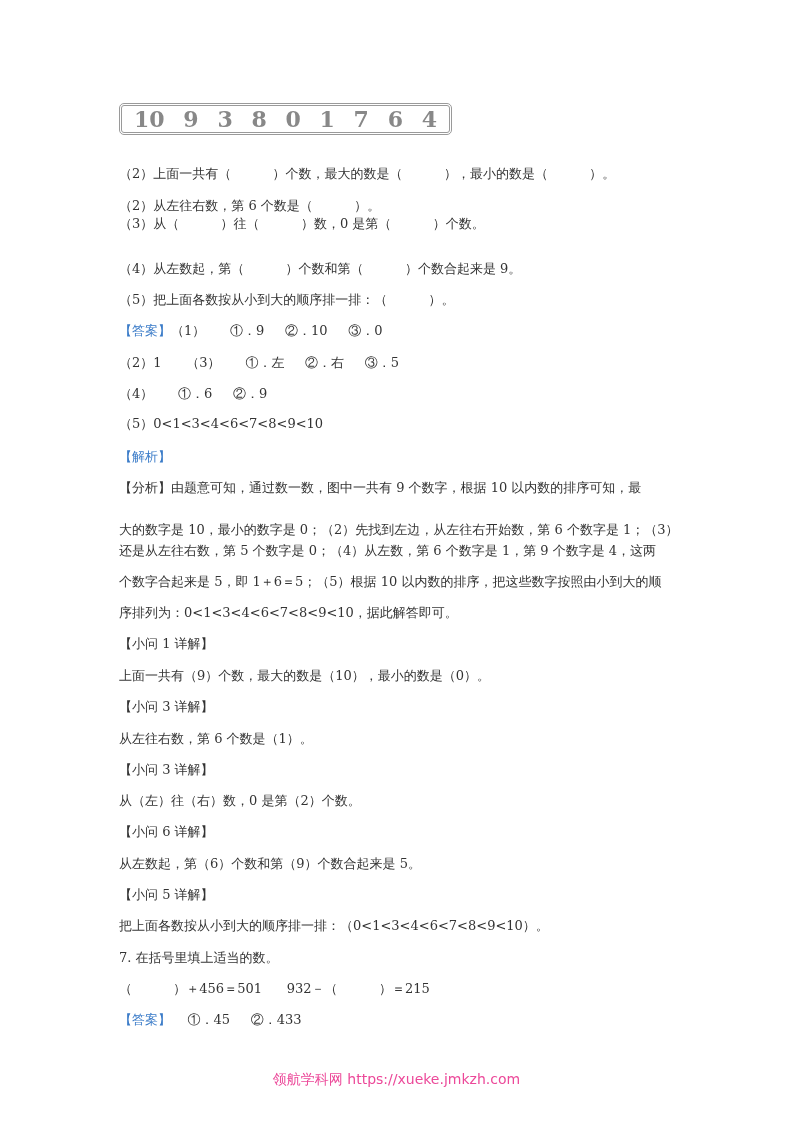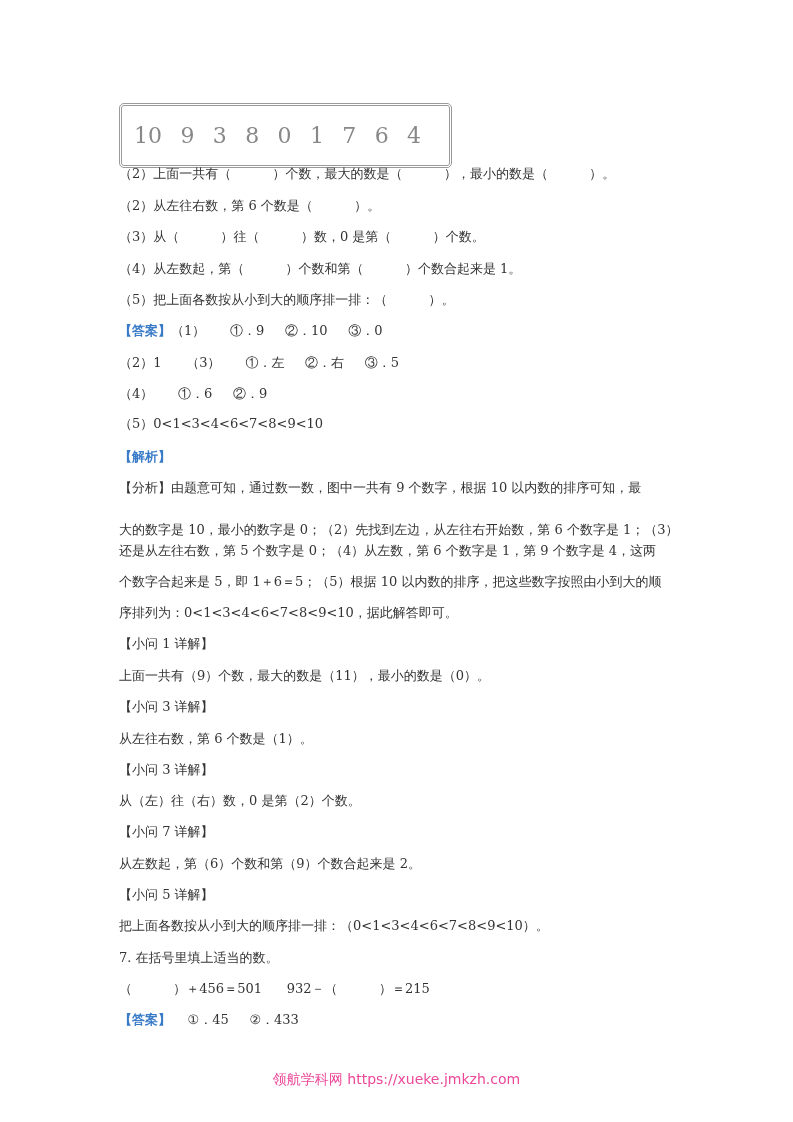--- a/index.html
+++ b/index.html
@@ -1,22 +1,22 @@
 <!DOCTYPE html>
 <html><head>
 <meta charset="utf-8">
 <style>
   html, body { margin: 0; padding: 0; background: #ffffff; }
   body { width: 793px; height: 1122px; position: relative; overflow: hidden;
          font-family: "DejaVu Serif", "Liberation Serif", serif; color: #333; }
   .line { position: absolute; left: 119px; font-size: 13px; white-space: pre; line-height: 16px; }
-  .tag { color: #3a7bc8; font-weight: bold; }
-  .numbox { position: absolute; left: 119px; top: 103px; width: 333px; height: 65px;
+  .tag { color: #3a7bc8; }
+  .numbox { position: absolute; left: 119px; top: 103px; width: 333px; height: 32px;
             border: 3px double #9a9a9a; border-radius: 5px; box-sizing: border-box;
-            display: flex; align-items: center; justify-content: space-between; padding: 0 28px 0 12px; }
+            display: flex; align-items: center; justify-content: space-between; padding: 0 12px 0 12px; font-weight: bold; }
   .numbox span { font-size: 22px; color: #888; font-family: "DejaVu Serif", serif; }
   .footer { position: absolute; top: 1071px; left: 0; width: 793px; text-align: center;
             font-family: "DejaVu Sans", "Liberation Sans", sans-serif; font-size: 14px; color: #ec4899; }
 </style>
 </head>
 <body>
 
 <div class="numbox">
   <span>10</span>
   <span>9</span>
@@ -24,45 +24,45 @@
   <span>8</span>
   <span>0</span>
   <span>1</span>
   <span>7</span>
   <span>6</span>
   <span>4</span>
 </div>
 
 <div class="line" style="top:166px">（2）上面一共有（          ）个数，最大的数是（          ），最小的数是（          ）。</div>
 <div class="line" style="top:198px">（2）从左往右数，第 6 个数是（          ）。</div>
-<div class="line" style="top:229px">（3）从（          ）往（          ）数，0 是第（          ）个数。</div>
-<div class="line" style="top:261px">（4）从左数起，第（          ）个数和第（          ）个数合起来是 1。</div>
+<div class="line" style="top:216px">（3）从（          ）往（          ）数，0 是第（          ）个数。</div>
+<div class="line" style="top:261px">（4）从左数起，第（          ）个数和第（          ）个数合起来是 9。</div>
 <div class="line" style="top:292px">（5）把上面各数按从小到大的顺序排一排：（          ）。</div>
 
 <div class="line" style="top:323px"><span class="tag">【答案】</span><span>（1）      ①．9     ②．10     ③．0</span></div>
 <div class="line" style="top:355px">（2）1      （3）      ①．左     ②．右     ③．5</div>
 <div class="line" style="top:386px">（4）      ①．6     ②．9</div>
 <div class="line" style="top:416px">（5）0&lt;1&lt;3&lt;4&lt;6&lt;7&lt;8&lt;9&lt;10</div>
 
 <div class="line tag" style="top:449px">【解析】</div>
 
 <div class="line" style="top:480px">【分析】由题意可知，通过数一数，图中一共有 9 个数字，根据 10 以内数的排序可知，最</div>
 <div class="line" style="top:522px">大的数字是 10，最小的数字是 0；（2）先找到左边，从左往右开始数，第 6 个数字是 1；（3）</div>
 <div class="line" style="top:543px">还是从左往右数，第 5 个数字是 0；（4）从左数，第 6 个数字是 1，第 9 个数字是 4，这两</div>
 <div class="line" style="top:574px">个数字合起来是 5，即 1＋6＝5；（5）根据 10 以内数的排序，把这些数字按照由小到大的顺</div>
 <div class="line" style="top:605px">序排列为：0&lt;1&lt;3&lt;4&lt;6&lt;7&lt;8&lt;9&lt;10，据此解答即可。</div>
 
 <div class="line" style="top:636px">【小问 1 详解】</div>
-<div class="line" style="top:668px">上面一共有（9）个数，最大的数是（11），最小的数是（0）。</div>
+<div class="line" style="top:668px">上面一共有（9）个数，最大的数是（10），最小的数是（0）。</div>
 <div class="line" style="top:699px">【小问 3 详解】</div>
 <div class="line" style="top:731px">从左往右数，第 6 个数是（1）。</div>
 <div class="line" style="top:762px">【小问 3 详解】</div>
 <div class="line" style="top:793px">从（左）往（右）数，0 是第（2）个数。</div>
-<div class="line" style="top:824px">【小问 7 详解】</div>
-<div class="line" style="top:856px">从左数起，第（6）个数和第（9）个数合起来是 2。</div>
+<div class="line" style="top:824px">【小问 6 详解】</div>
+<div class="line" style="top:856px">从左数起，第（6）个数和第（9）个数合起来是 5。</div>
 <div class="line" style="top:887px">【小问 5 详解】</div>
 <div class="line" style="top:918px">把上面各数按从小到大的顺序排一排：（0&lt;1&lt;3&lt;4&lt;6&lt;7&lt;8&lt;9&lt;10）。</div>
 
 <div class="line" style="top:950px">7. 在括号里填上适当的数。</div>
 <div class="line" style="top:981px">（          ）＋456＝501      932－（          ）＝215</div>
 <div class="line" style="top:1012px"><span class="tag">【答案】</span><span>    ①．45     ②．433</span></div>
 
 <div class="footer">领航学科网 https://xueke.jmkzh.com</div>
 
 </body></html>

